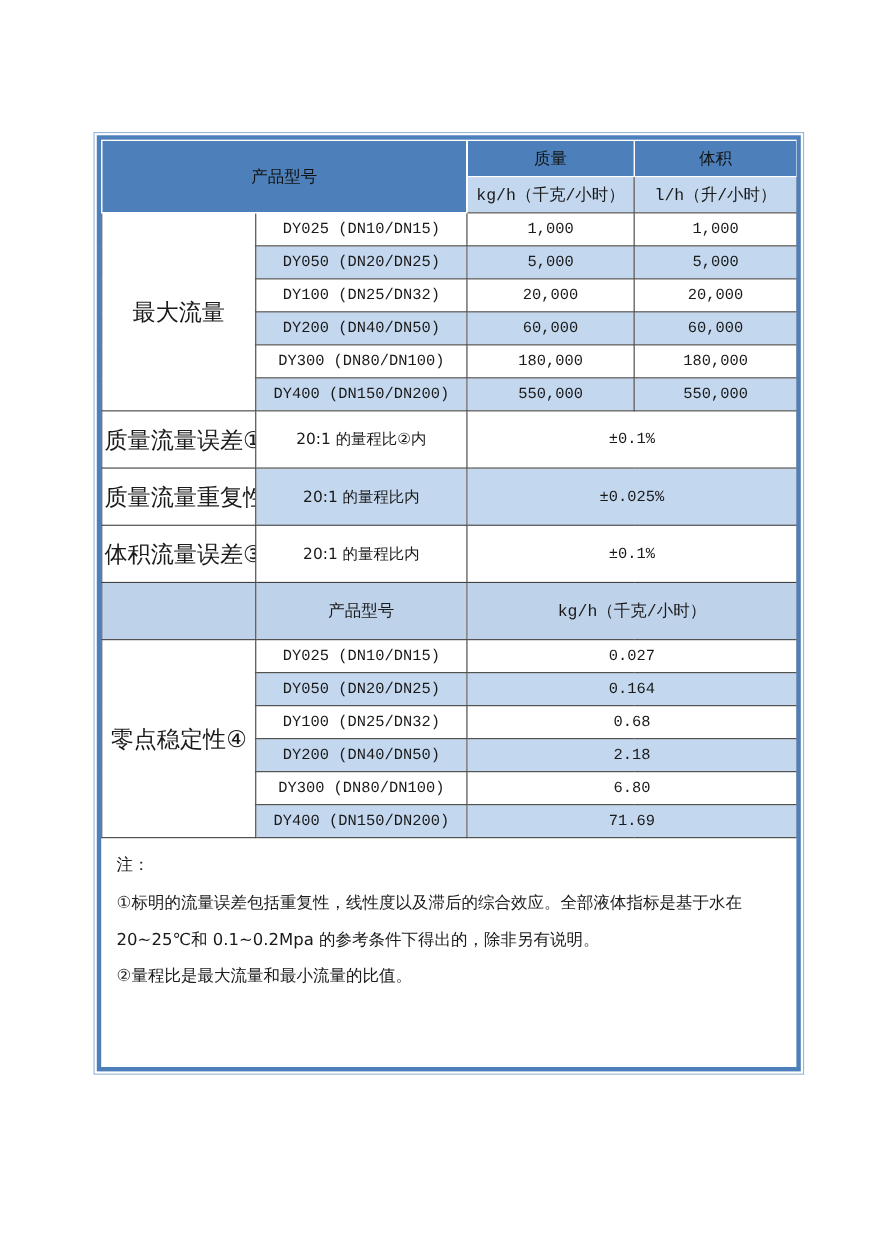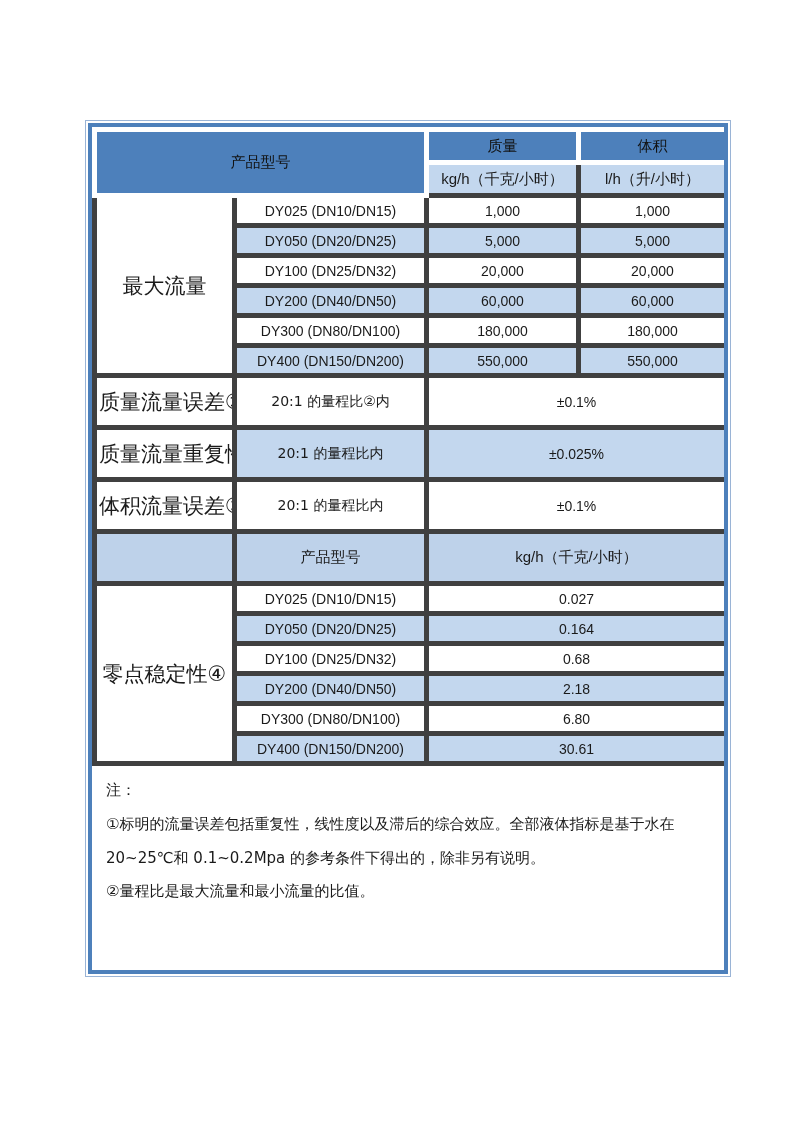--- a/index.html
+++ b/index.html
@@ -24,21 +24,21 @@
     overflow: hidden;
     background: #ffffff;
   }
   table.spec {
     border-collapse: collapse;
     width: 632px;
     table-layout: fixed;
     font-size: 14px;
   }
   table.spec td, table.spec th {
-    border: 5px solid #404040;
+    border: 1px solid #404040;
     text-align: center;
     vertical-align: middle;
     padding: 0 2px;
     font-weight: normal;
     overflow: hidden;
     white-space: nowrap;
   }
   tr.h33 { height: 33px; }
   tr.h30 { height: 30px; }
   tr.h34 { height: 52px; }
@@ -50,21 +50,21 @@
     font-size: 15px;
   }
   .h-light { background: #c3d7ee; font-size: 15px; }
   .alt { background: #c3d7ee; }
   .h2row { background: #bed2ea; font-size: 15px; }
   .label-cell {
     font-weight: bold;
     font-size: 21px;
     background: #ffffff;
   }
-  .mono { font-family: Liberation Sans, sans-serif; }
+  .mono { font-family: Liberation Mono, monospace; }
   .notes {
     padding: 8px 14px 0 14px;
     font-size: 15px;
     line-height: 2.25;
     text-align: left;
   }
   .notes p { margin: 0; }
 </style>
 </head>
 <body>
@@ -161,21 +161,21 @@
         <tr class="h30">
           <td class="mono alt">DY200 (DN40/DN50)</td>
           <td class="mono alt" colspan="2">2.18</td>
         </tr>
         <tr class="h30">
           <td class="mono">DY300 (DN80/DN100)</td>
           <td class="mono" colspan="2">6.80</td>
         </tr>
         <tr class="h30">
           <td class="mono alt">DY400 (DN150/DN200)</td>
-          <td class="mono alt" colspan="2">30.61</td>
+          <td class="mono alt" colspan="2">71.69</td>
         </tr>
       </tbody>
     </table>
 
     <div class="notes">
       <p>注：</p>
       <p>①标明的流量误差包括重复性，线性度以及滞后的综合效应。全部液体指标是基于水在 20~25℃和 0.1~0.2Mpa 的参考条件下得出的，除非另有说明。</p>
       <p>②量程比是最大流量和最小流量的比值。</p>
     </div>
 

